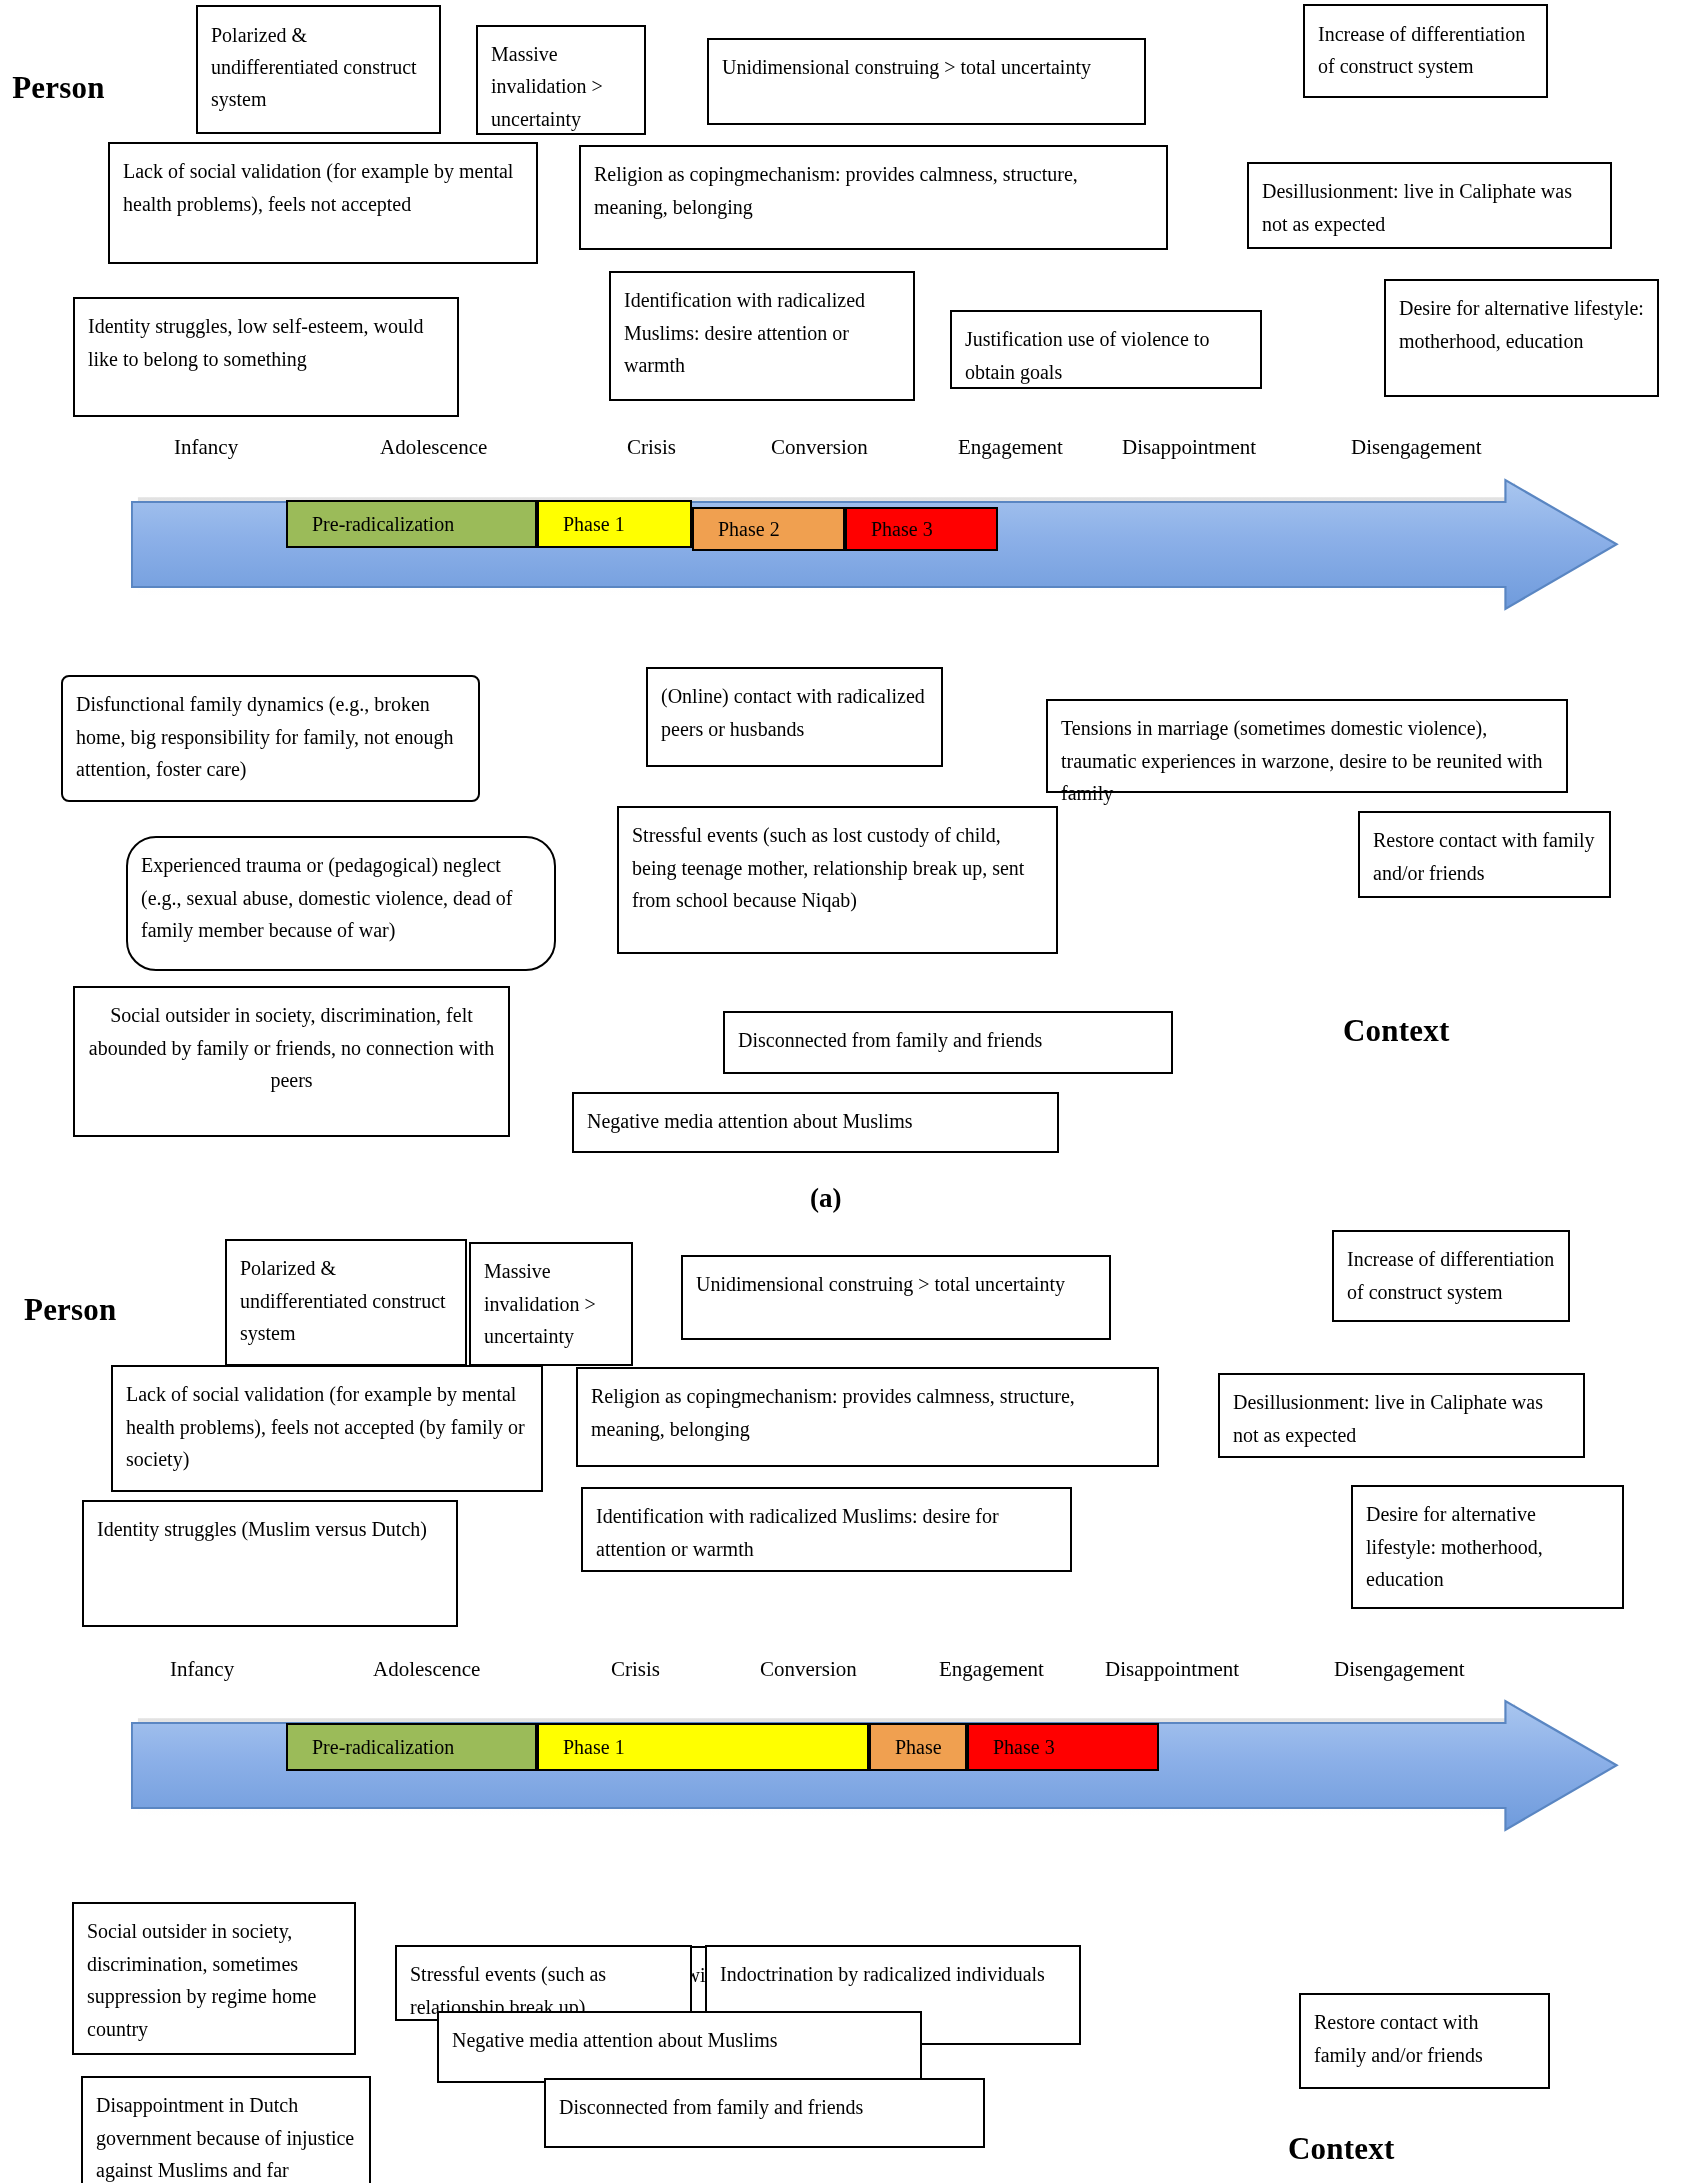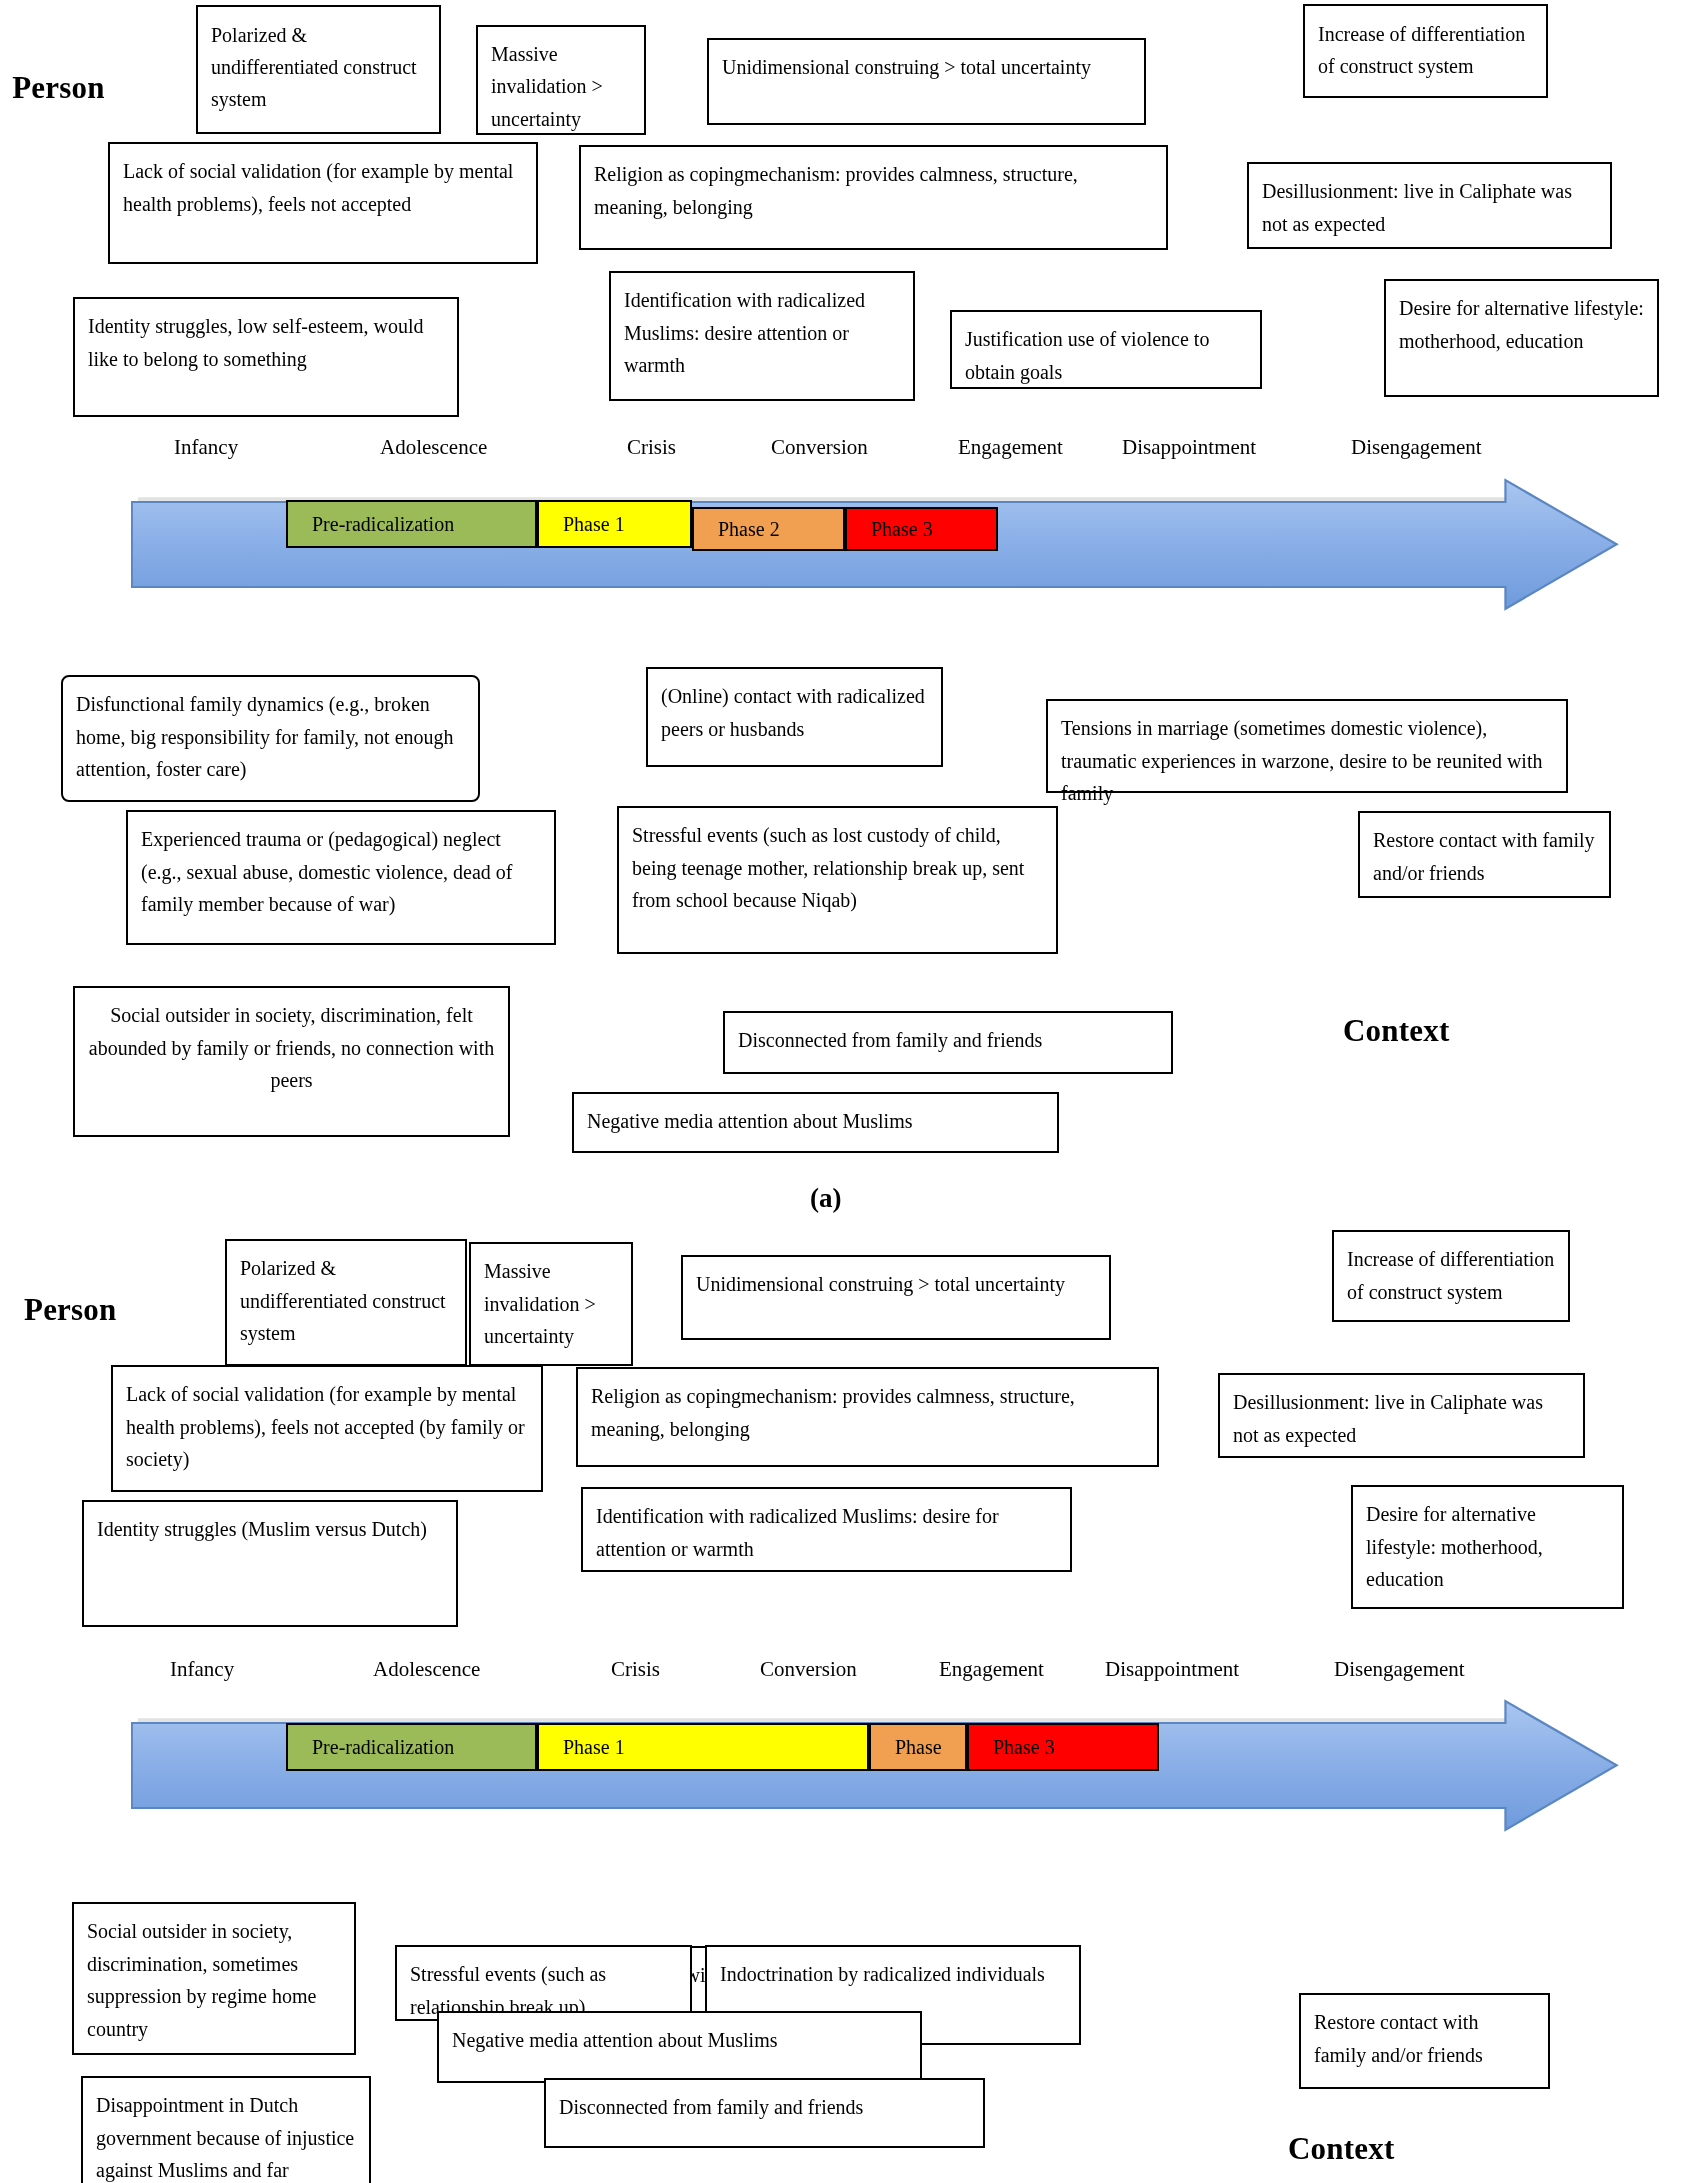--- a/index.html
+++ b/index.html
@@ -131,21 +131,21 @@
   <div class="phase" style="left:845px;top:507px;width:153px;height:44px;background:#FF0000;">
     <span>Phase 3</span>
   </div>
 
   <div class="box" style="left:61px;top:675px;width:419px;height:127px;border-radius:8px;">Disfunctional family dynamics (e.g., broken home, big responsibility for family, not enough attention, foster care)</div>
 
   <div class="box" style="left:646px;top:667px;width:297px;height:100px;">(Online) contact with radicalized peers or husbands</div>
 
   <div class="box" style="left:1046px;top:699px;width:522px;height:94px;">Tensions in marriage (sometimes domestic violence), traumatic experiences in warzone, desire to be reunited with family</div>
 
-  <div class="box" style="left:126px;top:810px;width:430px;height:135px;">Experienced trauma or (pedagogical) neglect (e.g., sexual abuse, domestic violence, dead of family member because of war)</div>
+  <div class="box" style="left:126px;top:836px;width:430px;height:135px;border-radius:30px;">Experienced trauma or (pedagogical) neglect (e.g., sexual abuse, domestic violence, dead of family member because of war)</div>
 
   <div class="box" style="left:617px;top:806px;width:441px;height:148px;">Stressful events (such as lost custody of child, being teenage mother, relationship break up, sent from school because Niqab)</div>
 
   <div class="box" style="left:1358px;top:811px;width:253px;height:87px;">Restore contact with family and/or friends</div>
 
   <div class="box" style="left:73px;top:986px;width:437px;height:151px;text-align:center;">Social outsider in society, discrimination, felt abounded by family or friends, no connection with peers</div>
 
   <div class="box" style="left:723px;top:1011px;width:450px;height:63px;">Disconnected from family and friends</div>
 
   <div class="box" style="left:572px;top:1092px;width:487px;height:61px;">Negative media attention about Muslims</div>

